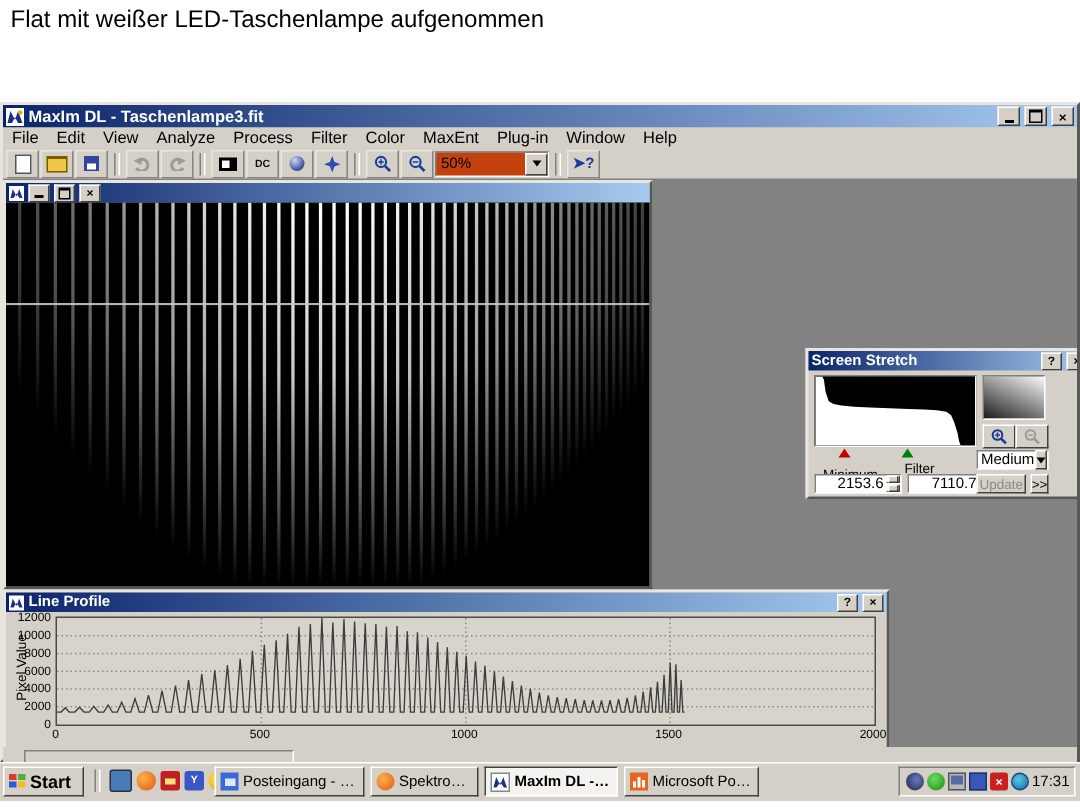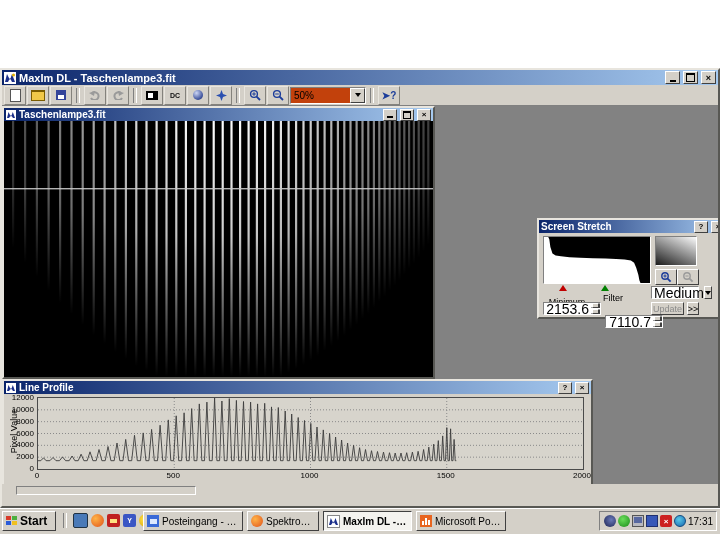--- a/index.html
+++ b/index.html
@@ -44,21 +44,21 @@
   
   #img-win{left:0;top:0;width:433px;height:273px;box-sizing:border-box;}
   #img-win .content{position:relative;width:429px;height:256px;background:#000;overflow:hidden;}
   
   #stretch{left:535px;top:112px;width:192px;height:101px;box-sizing:border-box;font-size:9px;}
   #stretch .client{position:relative;width:162px;height:84px;}
   #hist-box{left:4px;top:3px;width:108px;height:48px;background:#000;box-sizing:border-box;}
   .tri{width:0;height:0;border-left:4px solid transparent;border-right:4px solid transparent;}
   #grad-box{left:116px;top:3px;width:42px;height:30px;background:linear-gradient(205deg,#fbfbfb,#1c1c1c);box-sizing:border-box;}
   .magbtn{width:20px;height:14px;display:flex;align-items:center;justify-content:center;}
-  .editbox{background:#fff;display:flex;align-items:center;font-size:14px;box-sizing:border-box;}
+  .editbox{background:#fff;display:flex;align-items:center;font-size:10px;box-sizing:border-box;}
   .editbox .v{flex:1;text-align:right;padding-right:2px;}
   .spin{width:9px;display:flex;flex-direction:column;gap:1px;align-items:center;flex:0 0 auto;}
   .spin div{width:9px;height:5px;background:#d4d0c8;border:1px solid;border-color:#fff #404040 #404040 #fff;
             display:flex;align-items:center;justify-content:center;box-sizing:border-box;}
   .arr-up{width:0;height:0;border-left:2px solid transparent;border-right:2px solid transparent;border-bottom:3px solid #000;}
   .arr-dn2{width:0;height:0;border-left:2px solid transparent;border-right:2px solid transparent;border-top:3px solid #000;}
   .pushbtn{display:flex;align-items:center;justify-content:center;font-size:9px;box-sizing:border-box;}
   
   #lp{left:0;top:273px;width:591px;height:107px;box-sizing:border-box;}
   #lp .client{position:relative;width:587px;height:90px;background:#d4d0c8;font-size:8px;color:#000;}
@@ -84,20 +84,21 @@
   #tray{left:599px;top:2px;width:118px;height:20px;display:flex;align-items:center;gap:2px;padding-left:4px;box-sizing:border-box;}
   .trayicon{width:12px;height:12px;flex:0 0 auto;}
   #tray-clock{margin-left:auto;margin-right:4px;font-size:10px;}
   #below-bar{left:0;top:534px;width:720px;height:6px;background:#fff;}
   .selnone{user-select:none;}
 </style>
 </head>
 <body class="selnone">
 
 <div id="slide-header" class="abs">
+  <div>Flat mit weißer LED-Taschenlampe aufgenommen</div>
 </div>
 
 <div id="app" class="abs raised2">
 
   <div id="app-title" class="titlebar">
     <svg width="12" height="12" style="flex:0 0 auto;background:#fff;">
       <polygon points="1,10 3,2 6,8 8,2 11,10 8,10 6,6 4,10" fill="#1b2f8a"></polygon>
       <circle cx="9.5" cy="3" r="1.5" fill="#e0b000"></circle>
     </svg>
     <span class="t">MaxIm DL - Taschenlampe3.fit</span>
@@ -105,20 +106,33 @@
         <div class="g-min"></div>
       </div>
     <div class="wbtn">
         <div class="g-max"></div>
       </div>
     <div class="wbtn">
         <span class="g-x">×</span>
       </div>
   </div>
 
+  <div id="menubar">
+    <span>File</span>
+    <span>Edit</span>
+    <span>View</span>
+    <span>Analyze</span>
+    <span>Process</span>
+    <span>Filter</span>
+    <span>Color</span>
+    <span>MaxEnt</span>
+    <span>Plug-in</span>
+    <span>Window</span>
+    <span>Help</span>
+  </div>
 
   <div id="toolbar">
     <div class="tool">
       <div style="width:9px;height:11px;background:#fff;border:1px solid #555;"></div>
     </div>
     <div class="tool">
       <div style="width:12px;height:8px;background:#f0c848;border:1px solid #7a5c00;border-top:2px solid #7a5c00;"></div>
     </div>
     <div class="tool">
       <div style="width:10px;height:10px;background:#33449a;display:flex;justify-content:center;">
@@ -183,21 +197,20 @@
     </div>
   </div>
 
   <div id="mdi">
 
     <div id="img-win" class="abs raised2">
       <div class="titlebar">
         <svg width="10" height="10" style="flex:0 0 auto;background:#fff;">
           <polygon points="1,8 2.5,2 5,7 6.8,2 9,8 7,8 5,5 3,8" fill="#1b2f8a"></polygon>
         </svg>
-        <span class="t">Taschenlampe3.fit</span>
         <div class="wbtn" style="width:12px;height:10px;">
             <div class="g-min" style="margin-top:5px;"></div>
           </div>
         <div class="wbtn" style="width:12px;height:10px;">
             <div class="g-max" style="width:6px;height:5px;"></div>
           </div>
         <div class="wbtn" style="width:12px;height:10px;">
             <span class="g-x" style="font-size:8px;">×</span>
           </div>
       </div>
@@ -293,21 +306,21 @@
           <span class="v">2153.6</span>
           <div class="spin">
               <div>
                 <div class="arr-up"></div>
               </div>
               <div>
                 <div class="arr-dn2"></div>
               </div>
             </div>
         </div>
-        <div class="abs editbox sunken" style="left:66px;top:82px;width:58px;height:13px;">
+        <div class="abs editbox sunken" style="left:66px;top:69px;width:58px;height:13px;">
           <span class="v">7110.7</span>
           <div class="spin">
               <div>
                 <div class="arr-up"></div>
               </div>
               <div>
                 <div class="arr-dn2"></div>
               </div>
             </div>
         </div>

